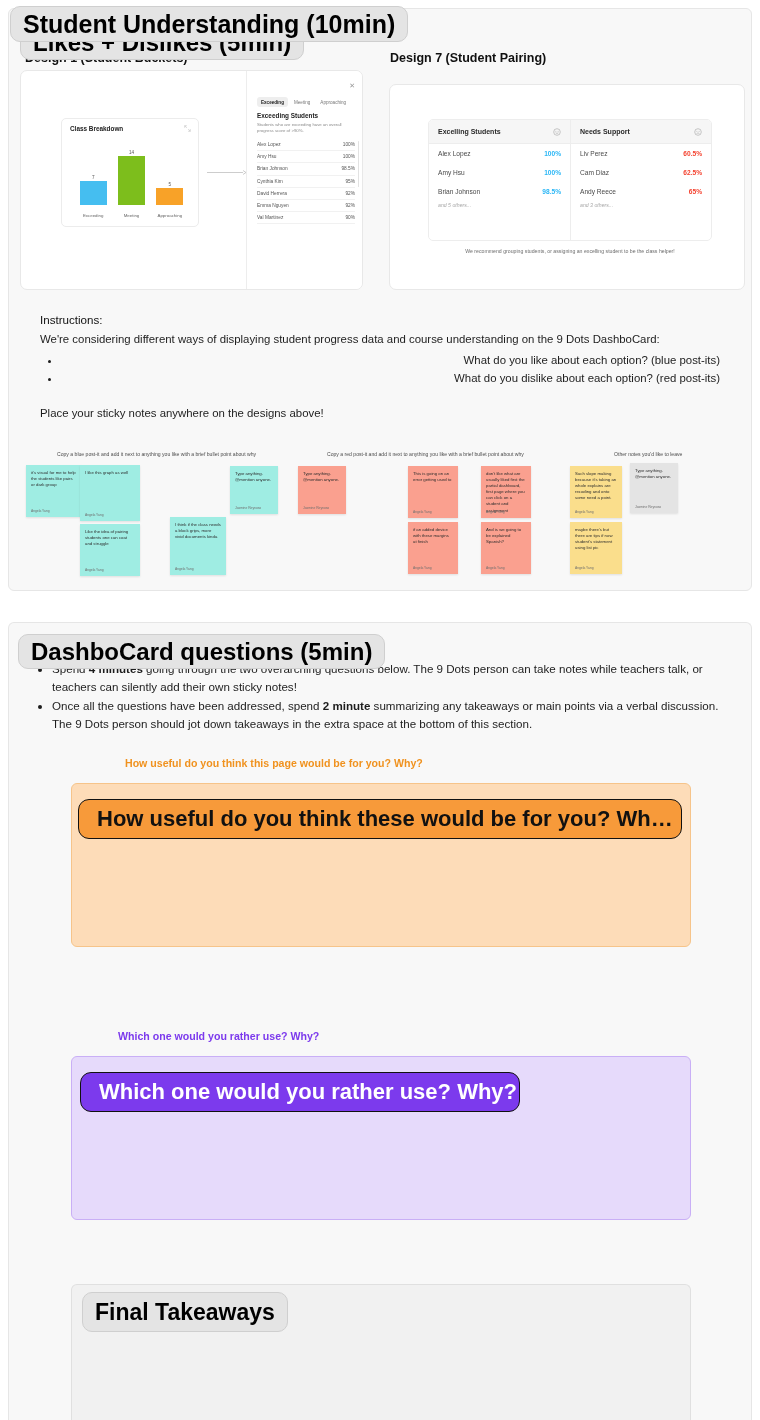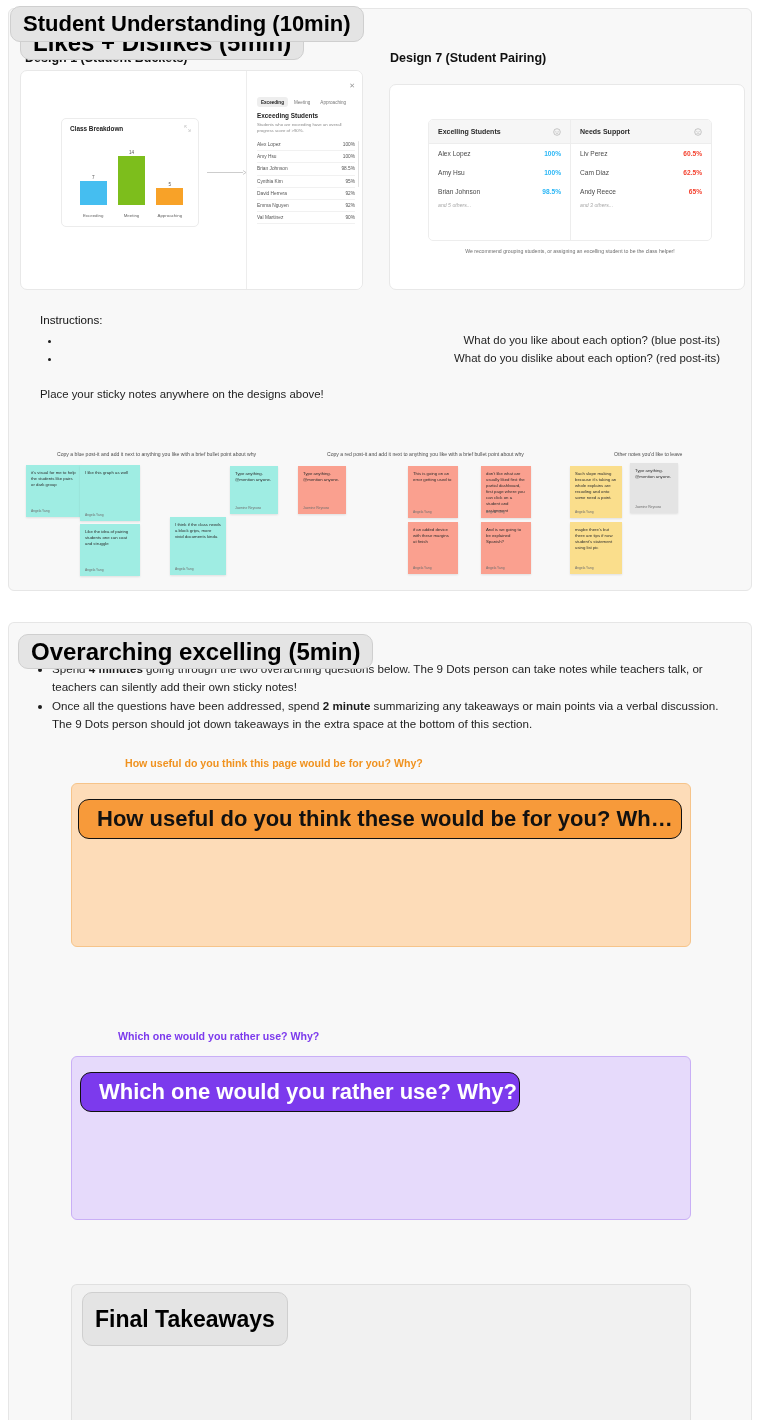--- a/index.html
+++ b/index.html
@@ -28,24 +28,24 @@
     position: absolute;
     background: #e4e4e4;
     border: 1px solid #cfcfcf;
     border-radius: 10px;
     font-weight: bold;
     color: #000;
     white-space: nowrap;
     display: flex; align-items: center;
     padding: 0 12px;
   }
-  #title-understanding { left: 10px; top: 6px; height: 36px; font-size: 22px; z-index: 40; }
+  #title-understanding { left: 10px; top: 6px; height: 36px; font-size: 25px; z-index: 40; }
   #title-likes        { left: 20px; top: 26px; height: 34px; font-size: 24px; z-index: 30; }
   #title-overarching  { left: 18px; top: 634px; height: 35px; font-size: 24px; z-index: 40; }
-  #title-takeaways    { left: 82px; top: 1292px; height: 54px; font-size: 23px; z-index: 40; }
+  #title-takeaways    { left: 82px; top: 1292px; height: 40px; font-size: 23px; z-index: 40; }
 
   
   .design-label {
     position: absolute;
     font-size: 12.5px; font-weight: bold; color: #111;
     white-space: nowrap;
   }
   #label-design1 { left: 25px; top: 51px; }
   #label-design2 { left: 390px; top: 51px; }
 
@@ -350,20 +350,21 @@
           </div>
         </div>
       <div class="pair-more">and 3 others...</div>
     </div>
   </div>
   <div class="pair-footnote">We recommend grouping students, or assigning an excelling student to be the class helper!</div>
 </div>
 
 <div id="instructions">
   <div class="instr-title">Instructions:</div>
+  <div class="instr-line">We're considering different ways of displaying student progress data and course understanding on the 9 Dots DashboCard:</div>
   <ul class="instr-list" id="instr-bullets">
       <li>What do you like about each option?  (blue post-its)</li>
       <li>What do you dislike about each option? (red post-its)</li>
     </ul>
   <div class="instr-closing">Place your sticky notes anywhere on the designs above!</div>
 </div>
 
 <div class="col-header" id="colhead-blue">Copy a blue post-it and add it next to anything you like with a brief bullet point about why</div>
 <div class="col-header" id="colhead-red">Copy a red post-it and add it next to anything you like with a brief bullet point about why</div>
 <div class="col-header" id="colhead-other">Other notes you'd like to leave</div>
@@ -441,21 +442,21 @@
       <div class="note-text" style="font-size: 4.6px;">I like the way they both present the percentages. I stress the importance of star activities, not just the regular challenges</div>
       <div class="note-author" style="font-size: 3.6px;">Angela Yang</div>
     </div>
     <div class="note" style="left: 180px; top: 1330px; width: 68px; height: 72px; background: rgb(224, 224, 224);">
       <div class="note-text" style="font-size: 4.6px;">Although the star challenges are difficult, they use problem solving skills  (percentages)</div>
       <div class="note-author" style="font-size: 3.6px;">Angela Yang</div>
     </div>
   </div>
 
 <div class="section" id="section-overarching"></div>
-<div class="frame-title" id="title-overarching">Overarching excelling (5min)</div>
+<div class="frame-title" id="title-overarching">DashboCard questions (5min)</div>
 
 <div id="over-bullets">
   <ul id="over-bullet-list">
       <li>Spend <b>4 minutes</b> going through the two overarching questions below.  The 9 Dots person can take notes while teachers talk, or teachers can silently add their own sticky notes!</li>
       <li>Once all the questions have been addressed, spend <b>2 minute</b> summarizing any takeaways or main points via a verbal discussion.  The 9 Dots person should jot down takeaways in the extra space at the bottom of this section.</li>
     </ul>
 </div>
 
 <div class="q-label" id="q1-label">How useful do you think this page would be for you? Why?</div>
 <div class="q-zone" id="q1-zone"></div>

